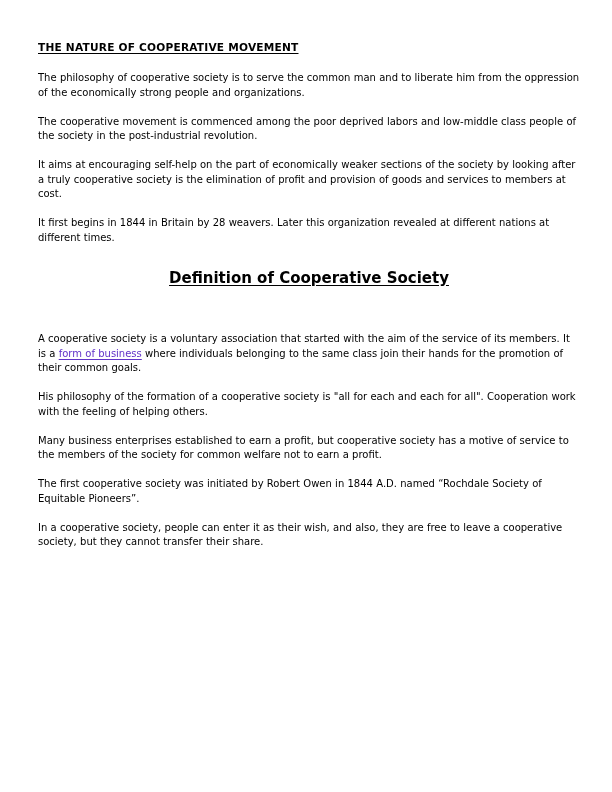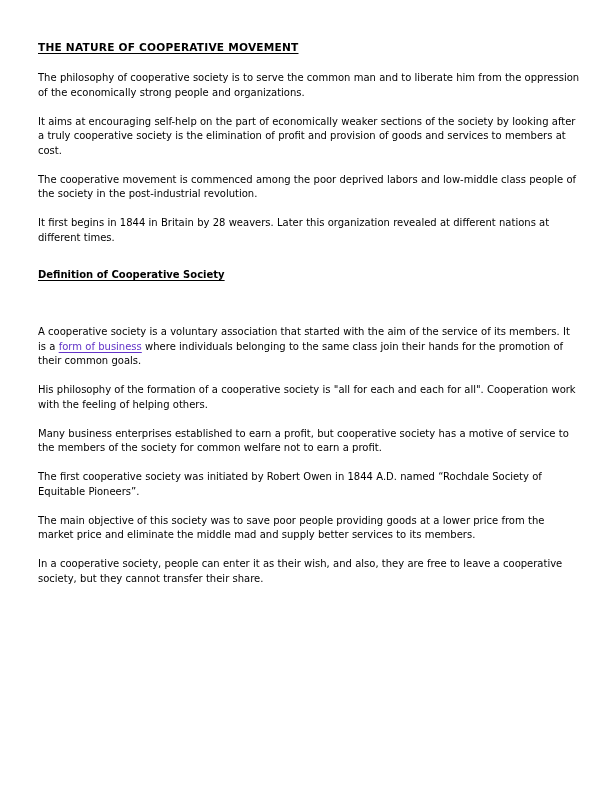--- a/index.html
+++ b/index.html
@@ -26,26 +26,27 @@
   .doc-title {
     font-size: 10.6px;
     font-weight: bold;
     letter-spacing: 0.02em;
     text-decoration: underline;
     text-underline-offset: 2px;
     margin: 0 0 17px 0;
     line-height: 1.35;
   }
   .section-heading {
-    font-size: 10px;
+    font-size: 15px;
     font-weight: bold;
     text-decoration: underline;
     text-underline-offset: 2px;
     margin: 0 0 0 0;
     line-height: 1.35;
+    text-align: center;
   }
   p.para {
     font-size: 10px;
     line-height: 14.5px;
     margin: 0 0 14.5px 0;
     text-align: left;
     max-width: 550px;
     word-spacing: 0.01em;
   }
   .spacer-md { height: 8px; }
@@ -59,34 +60,33 @@
 </style>
 </head>
 <body>
 
 <div class="page">
 
   <h1 class="doc-title">THE NATURE OF COOPERATIVE MOVEMENT</h1>
 
   <div>
     <p class="para">The philosophy of cooperative society is to serve the common man and to liberate him from the oppression of the economically strong people and organizations.</p>
+    <p class="para">The cooperative movement is commenced among the poor deprived labors and low-middle class people of the society in the post-industrial revolution.</p>
     <p class="para">It aims at encouraging self-help on the part of economically weaker sections of the society by looking after a truly cooperative society is the elimination of profit and provision of goods and services to members at cost.</p>
-    <p class="para">The cooperative movement is commenced among the poor deprived labors and low-middle class people of the society in the post-industrial revolution.</p>
     <p class="para">It first begins in 1844 in Britain by 28 weavers. Later this organization revealed at different nations at different times.</p>
   </div>
 
   <div class="spacer-md"></div>
 
   <h2 class="section-heading">Definition of Cooperative Society</h2>
 
   <div class="spacer-lg"></div>
 
   <p class="para"><span>A cooperative society is a voluntary association that started with the aim of the service of its members. It is a </span><a class="inline-link" href="#">form of business</a><span> where individuals belonging to the same class join their hands for the promotion of their common goals.</span></p>
 
   <div>
     <p class="para">His philosophy of the formation of a cooperative society is "all for each and each for all". Cooperation work with the feeling of helping others.</p>
     <p class="para">Many business enterprises established to earn a profit, but cooperative society has a motive of service to the members of the society for common welfare not to earn a profit.</p>
     <p class="para">The first cooperative society was initiated by Robert Owen in 1844 A.D. named “Rochdale Society of Equitable Pioneers”.</p>
-    <p class="para">The main objective of this society was to save poor people providing goods at a lower price from the market price and eliminate the middle mad and supply better services to its members.</p>
     <p class="para">In a cooperative society, people can enter it as their wish, and also, they are free to leave a cooperative society, but they cannot transfer their share.</p>
   </div>
 
 </div>
 
 </body></html>

